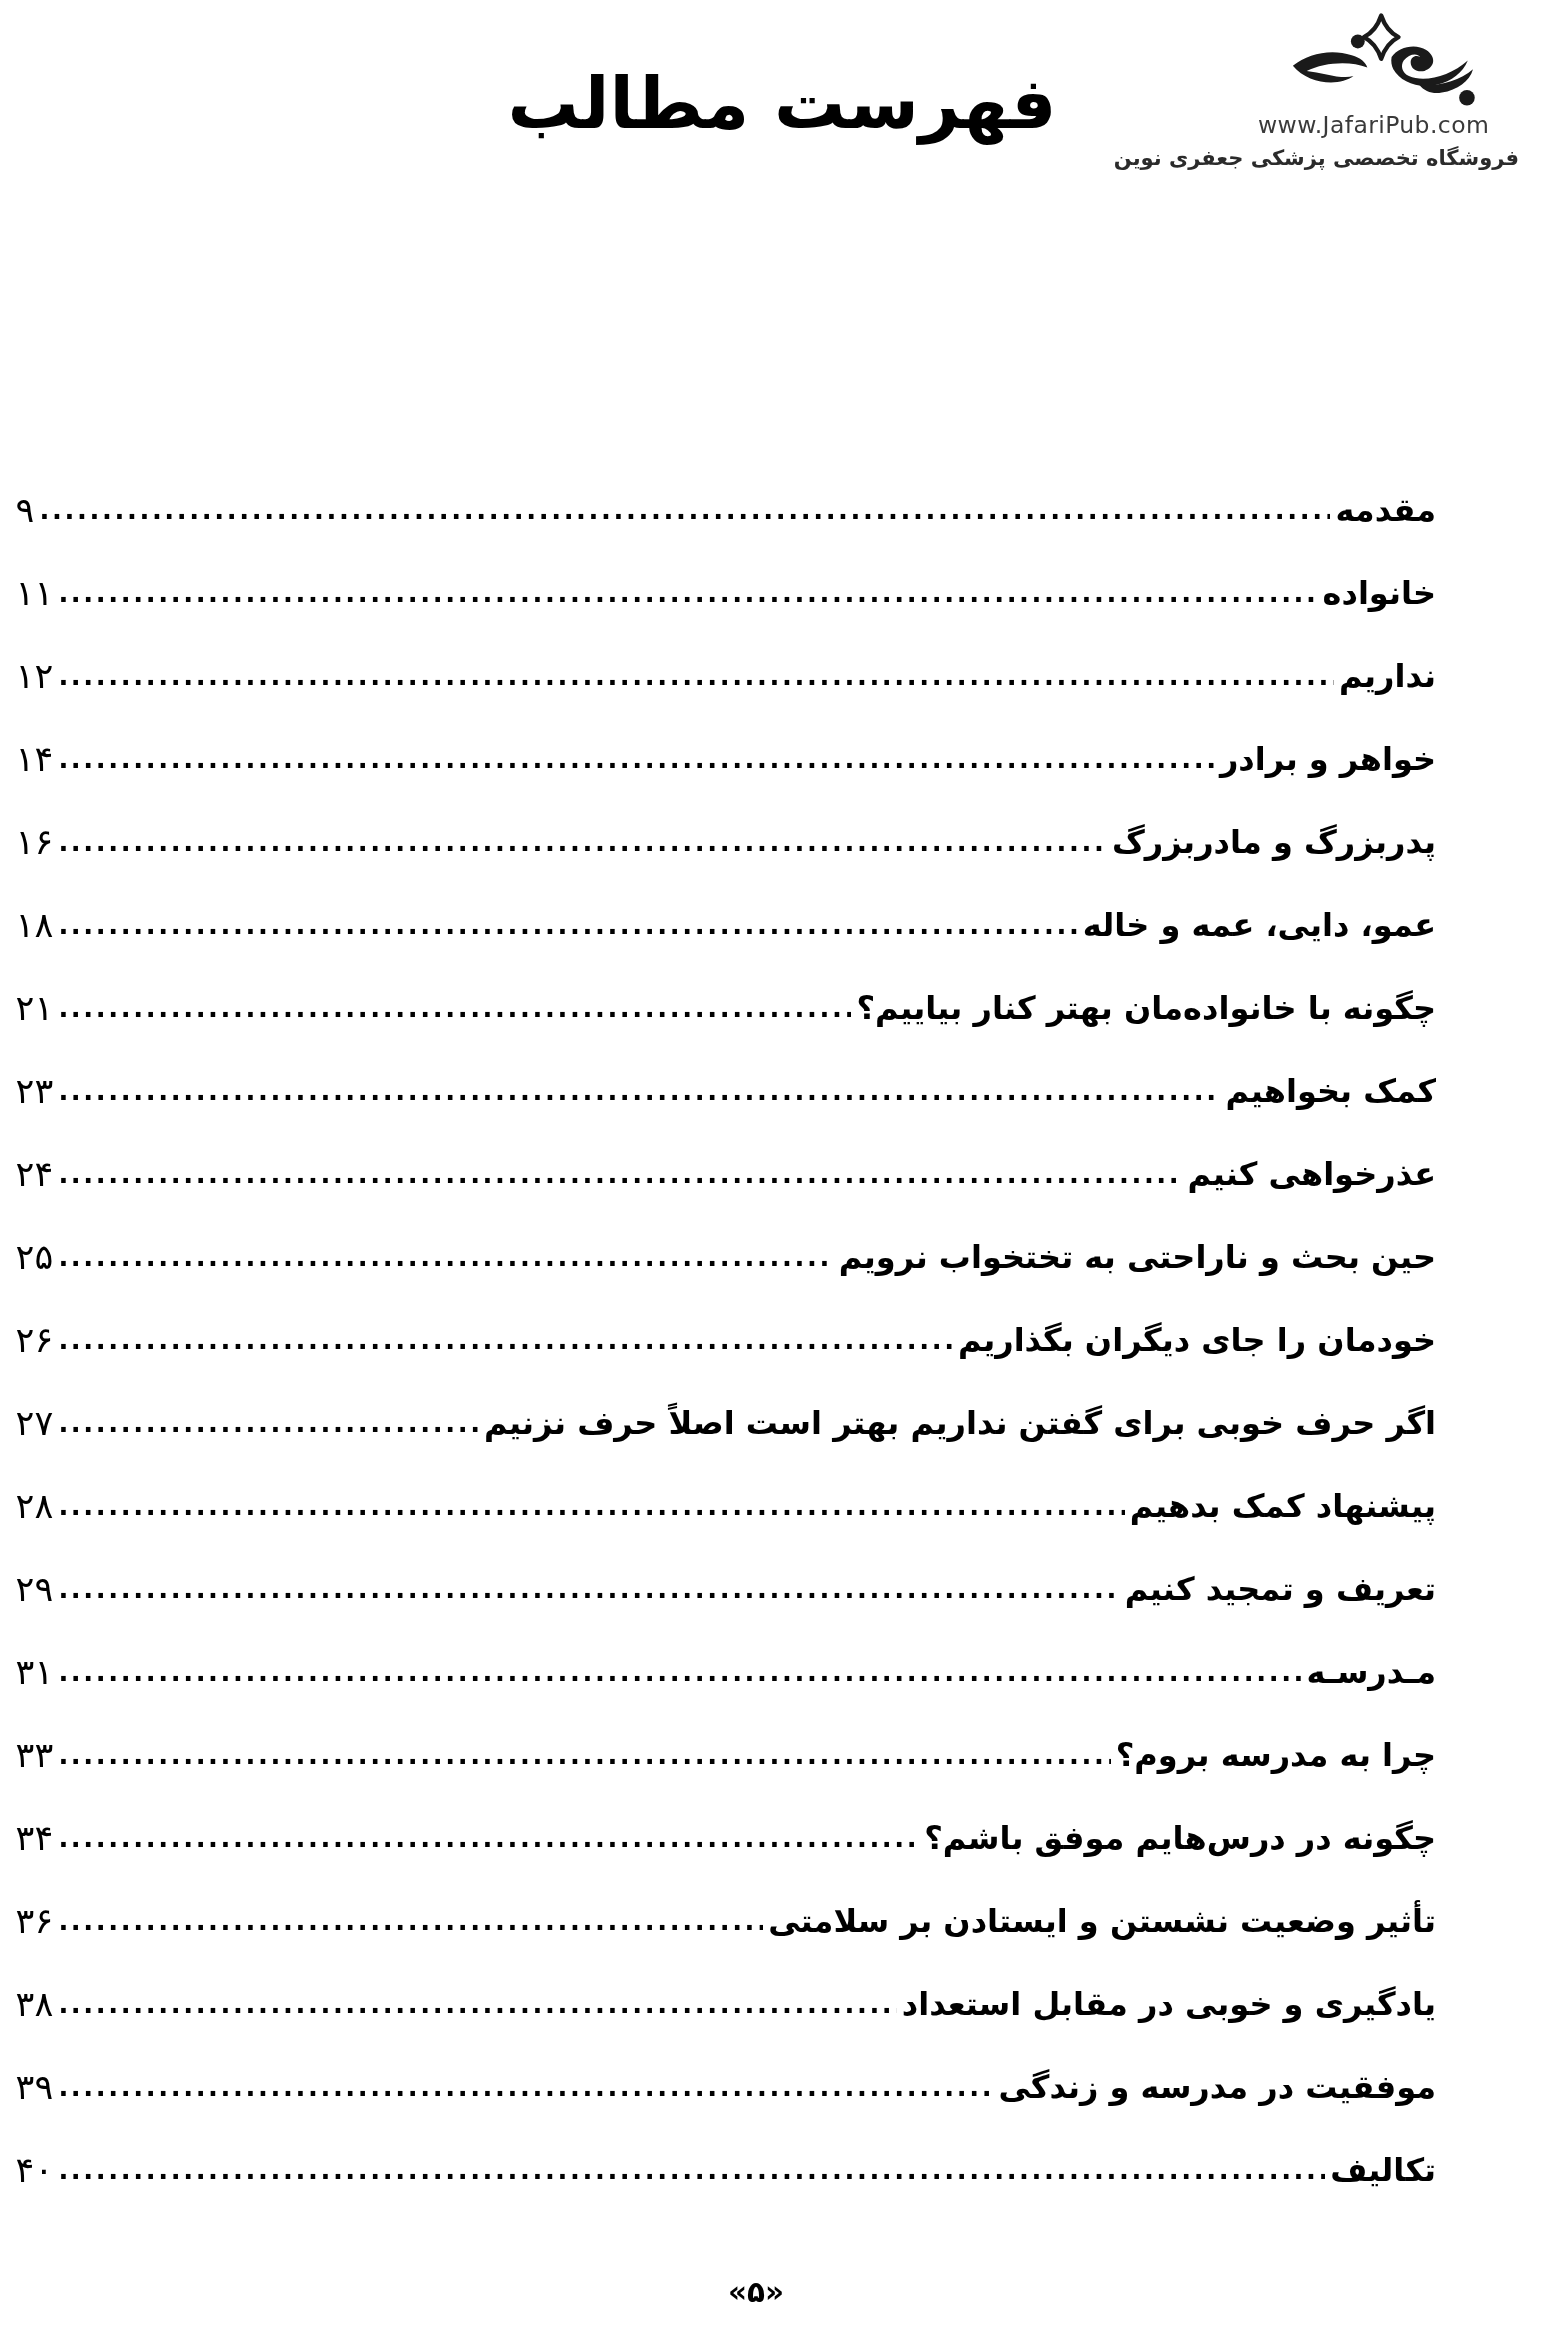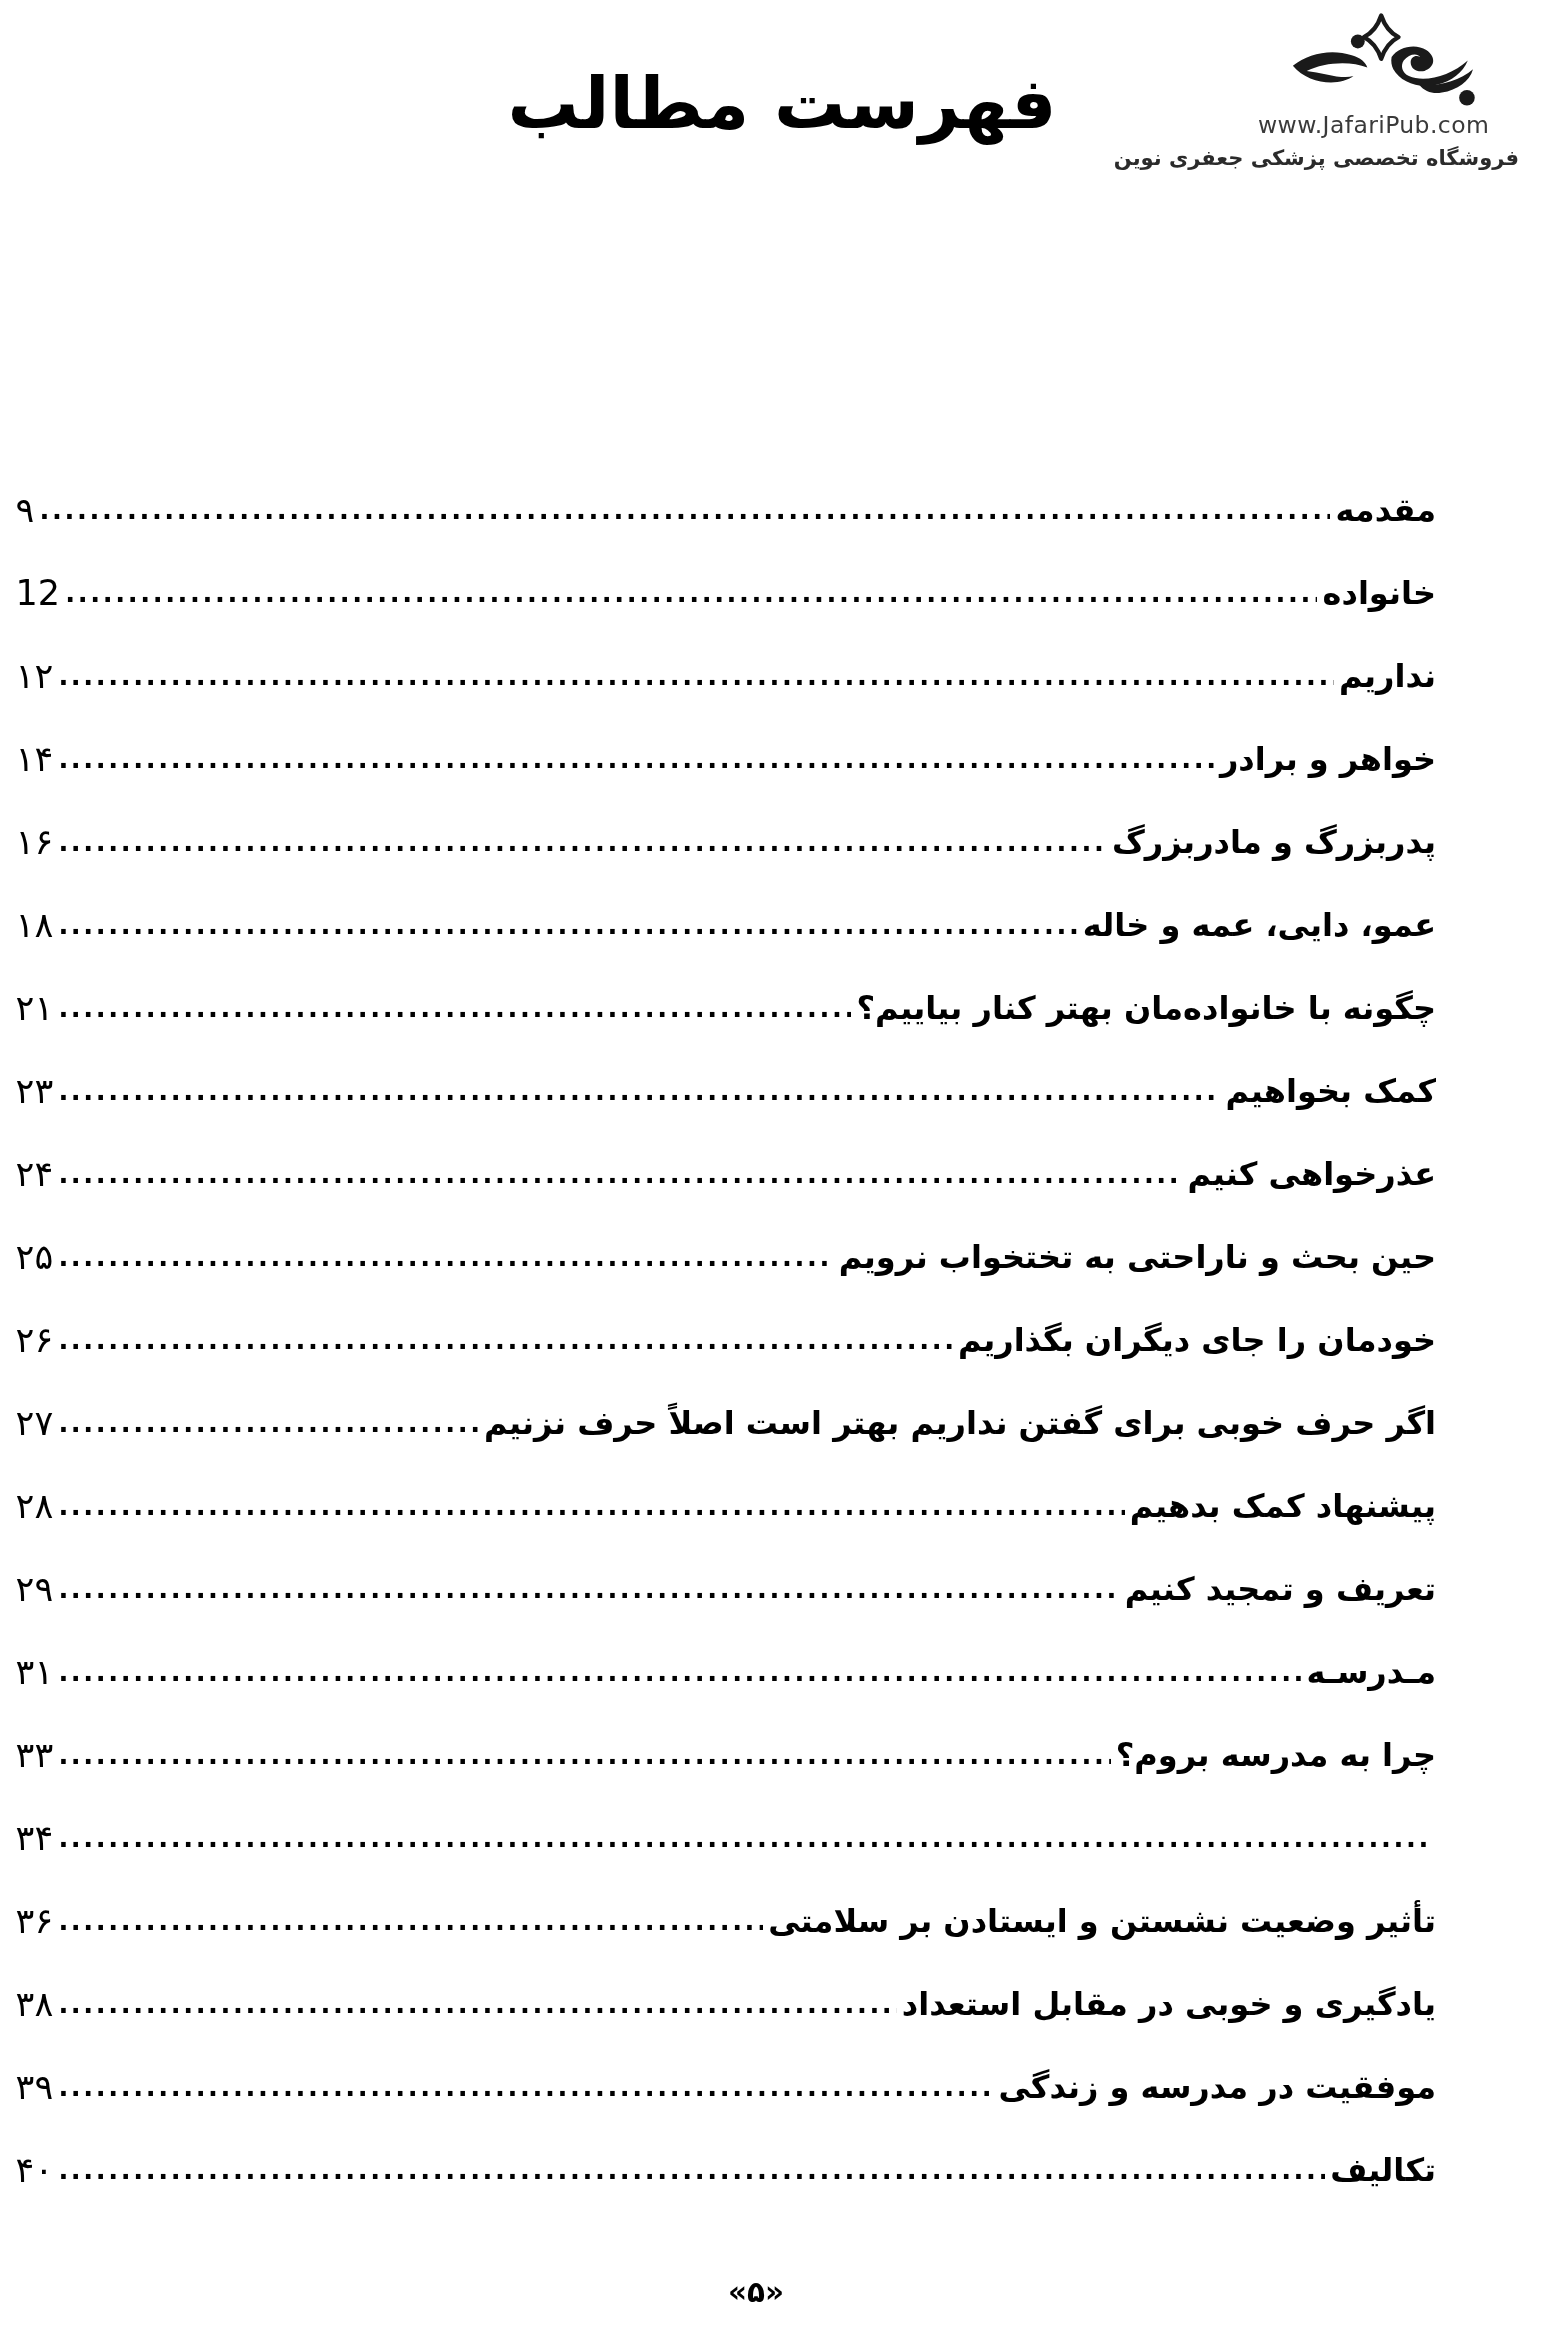--- a/index.html
+++ b/index.html
@@ -79,21 +79,21 @@
 
 <div class="toc">
   <div class="toc-row">
       <span class="t">مقدمه</span>
       <span class="leader"></span>
       <span class="p">۹</span>
     </div>
   <div class="toc-row">
       <span class="t">خانواده</span>
       <span class="leader"></span>
-      <span class="p">12</span>
+      <span class="p">۱۱</span>
     </div>
   <div class="toc-row">
       <span class="t">نداریم</span>
       <span class="leader"></span>
       <span class="p">۱۲</span>
     </div>
   <div class="toc-row">
       <span class="t">خواهر و برادر</span>
       <span class="leader"></span>
       <span class="p">۱۴</span>
@@ -152,20 +152,21 @@
       <span class="t">مـدرسـه</span>
       <span class="leader"></span>
       <span class="p">۳۱</span>
     </div>
   <div class="toc-row">
       <span class="t">چرا به مدرسه بروم؟</span>
       <span class="leader"></span>
       <span class="p">۳۳</span>
     </div>
   <div class="toc-row">
+      <span class="t">چگونه در درس‌هایم موفق باشم؟</span>
       <span class="leader"></span>
       <span class="p">۳۴</span>
     </div>
   <div class="toc-row">
       <span class="t">تأثیر وضعیت نشستن و ایستادن بر سلامتی</span>
       <span class="leader"></span>
       <span class="p">۳۶</span>
     </div>
   <div class="toc-row">
       <span class="t">یادگیری و خوبی در مقابل استعداد</span>

